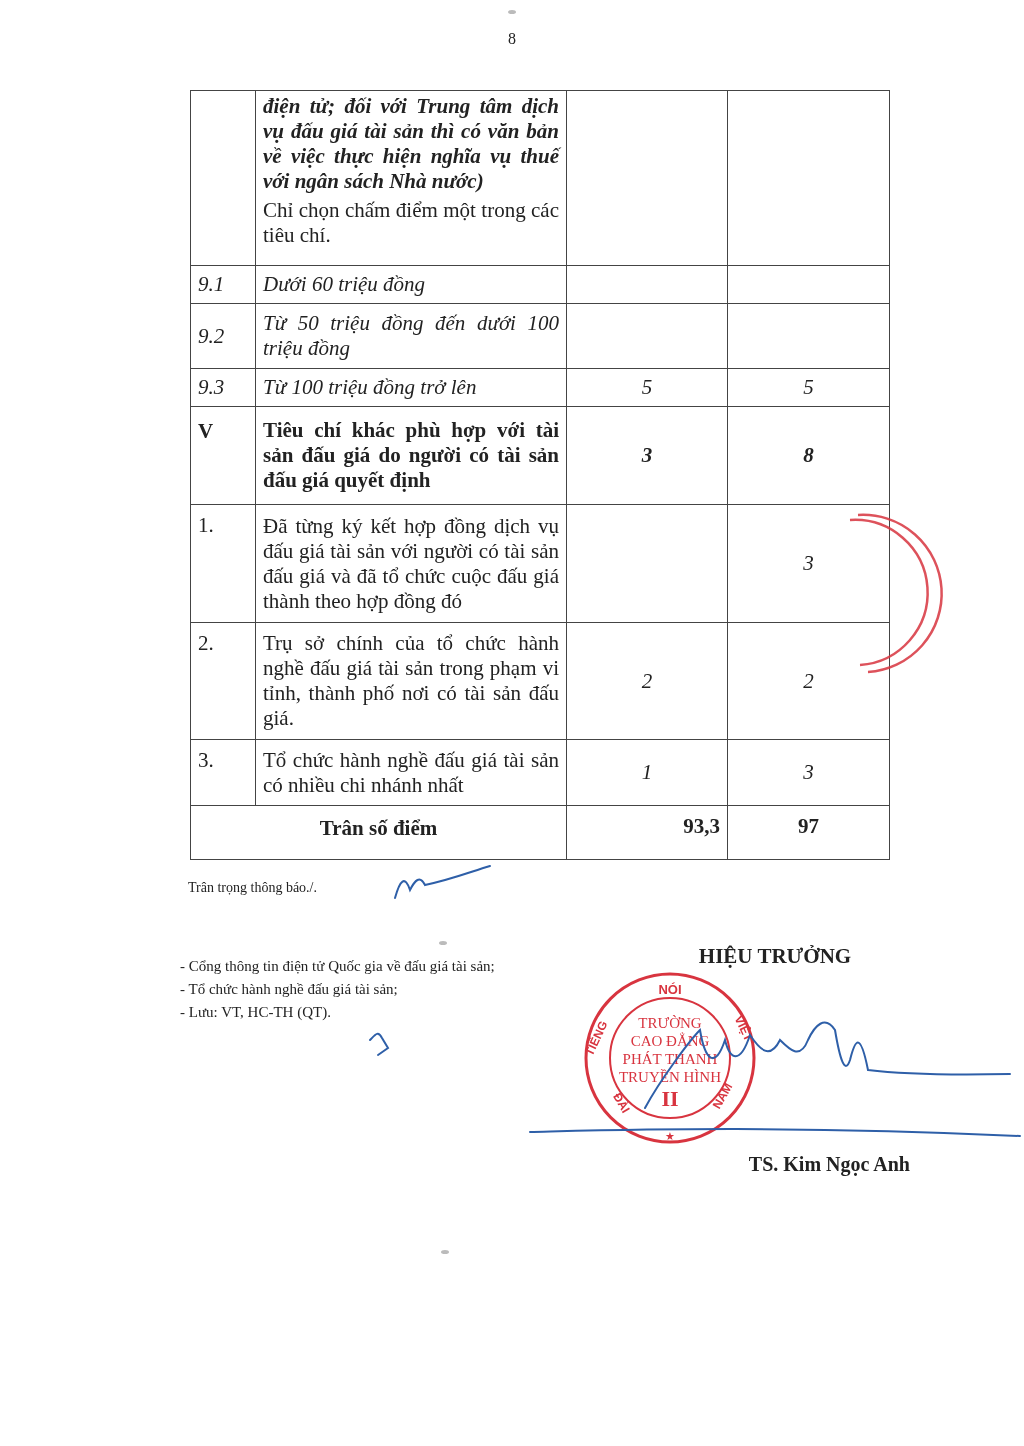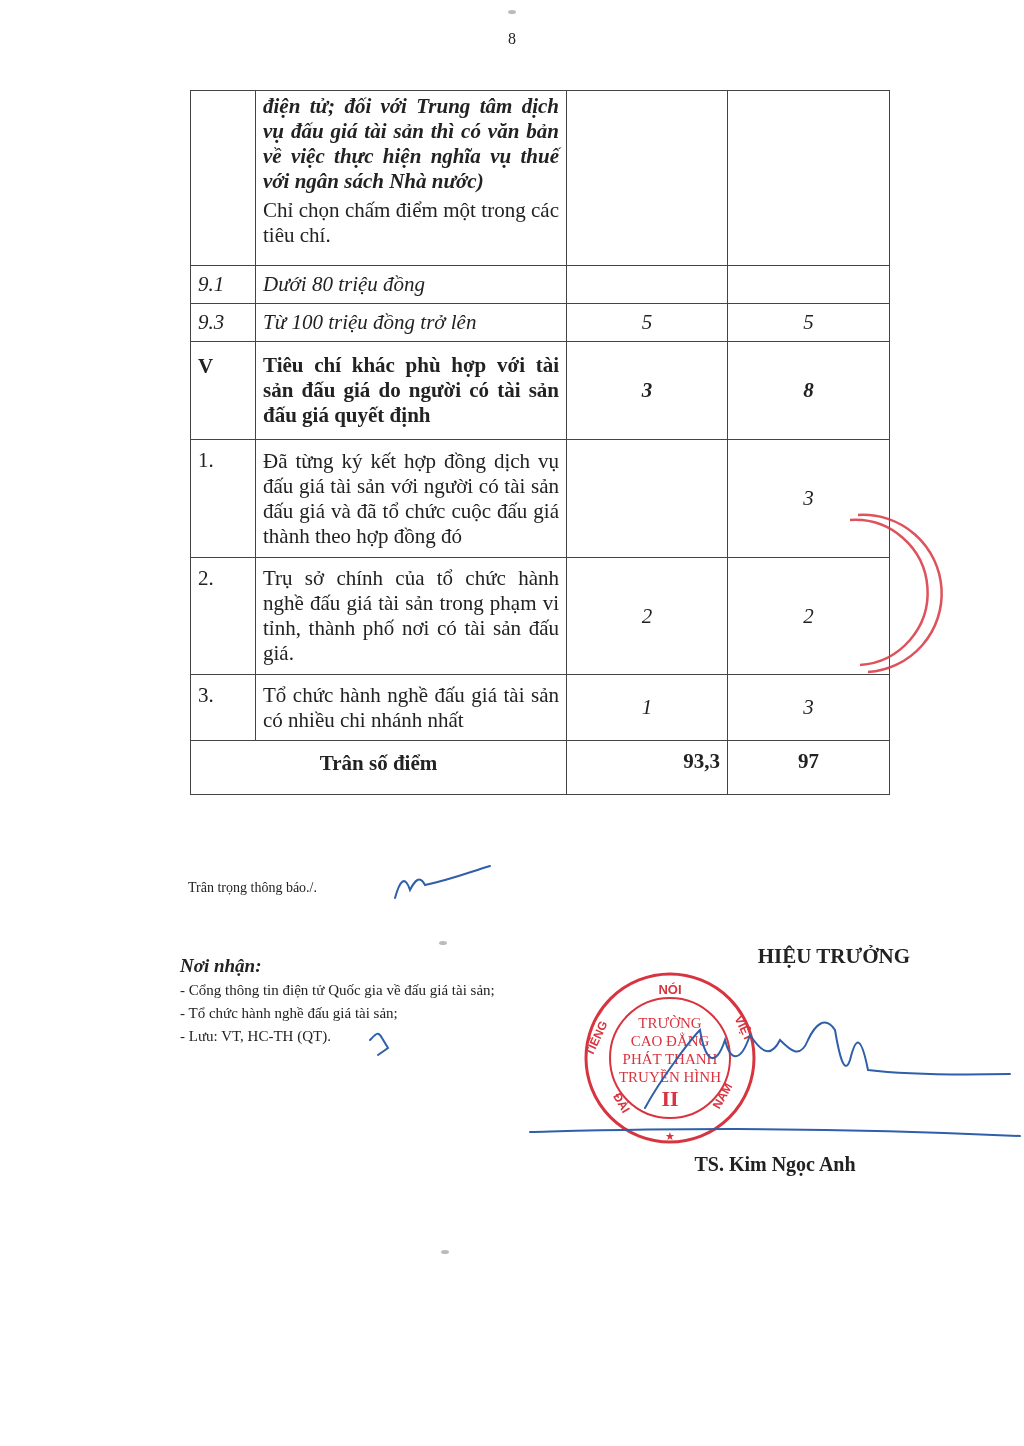--- a/index.html
+++ b/index.html
@@ -14,22 +14,22 @@
   td.crit{text-align:justify;}
   .ib{font-style:italic;font-weight:bold;}
   .it{font-style:italic;}
   .b{font-weight:bold;}
   .top{vertical-align:top !important;}
   .closing{position:absolute;left:188px;top:880px;font-size:14px;}
   .recipients{position:absolute;left:180px;top:955px;}
   .recipients .title{font-size:19px;font-style:italic;font-weight:bold;margin-bottom:2px;}
   .recipients .item{font-size:15px;line-height:23px;}
   .sign{position:absolute;left:640px;top:944px;width:270px;text-align:center;}
-  .sign .role{font-size:21px;font-weight:bold;text-align:right;}
-  .signer{position:absolute;left:640px;top:1153px;width:270px;text-align:center;font-size:20px;font-weight:bold;}
+  .sign .role{font-size:21px;font-weight:bold;}
+  .signer{position:absolute;left:640px;top:1153px;width:270px;text-align:right;font-size:20px;font-weight:bold;}
   svg.overlay{position:absolute;left:0;top:0;pointer-events:none;}
 </style>
 </head>
 <body>
 
 <div class="page-num">8</div>
 
 <table class="score">
   <colgroup>
       <col class="c1">
@@ -42,21 +42,27 @@
     <td class="no"></td>
     <td class="crit top">
       <div class="ib">điện tử; đối với Trung tâm dịch vụ đấu giá tài sản thì có văn bản về việc thực hiện nghĩa vụ thuế với ngân sách Nhà nước)</div>
       <div style="margin-top:4px">Chỉ chọn chấm điểm một trong các tiêu chí.</div>
     </td>
     <td class="num"></td>
     <td class="num"></td>
   </tr>
   <tr style="height:38px">
     <td class="no it">9.1</td>
-    <td class="crit it">Dưới 80 triệu đồng</td>
+    <td class="crit it">Dưới 60 triệu đồng</td>
+    <td class="num"></td>
+    <td class="num"></td>
+  </tr>
+  <tr style="height:65px">
+    <td class="no it">9.2</td>
+    <td class="crit it">Từ 50 triệu đồng đến dưới 100 triệu đồng</td>
     <td class="num"></td>
     <td class="num"></td>
   </tr>
   <tr style="height:38px">
     <td class="no it">9.3</td>
     <td class="crit it">Từ 100 triệu đồng trở lên</td>
     <td class="num">5</td>
     <td class="num">5</td>
   </tr>
   <tr style="height:98px">
@@ -87,21 +93,20 @@
     <td colspan="2" class="b" style="text-align:center;vertical-align:top;padding-top:10px">Trân số điểm</td>
     <td class="b" style="text-align:right;vertical-align:top;padding-top:8px">93,3</td>
     <td class="b" style="text-align:center;vertical-align:top;padding-top:8px">97</td>
   </tr>
 </tbody>
   </table>
 
 <div class="closing">Trân trọng thông báo./.</div>
 
 <div class="recipients">
-  <div class="title">Nơi nhận:</div>
   <div class="item">- Cổng thông tin điện tử Quốc gia về đấu giá tài sản;</div>
   <div class="item">- Tổ chức hành nghề đấu giá tài sản;</div>
   <div class="item">- Lưu: VT, HC-TH (QT).</div>
 </div>
 
 <div class="sign">
   <div class="role">HIỆU TRƯỞNG</div>
 </div>
 
 <svg class="overlay" width="1024" height="1446">

